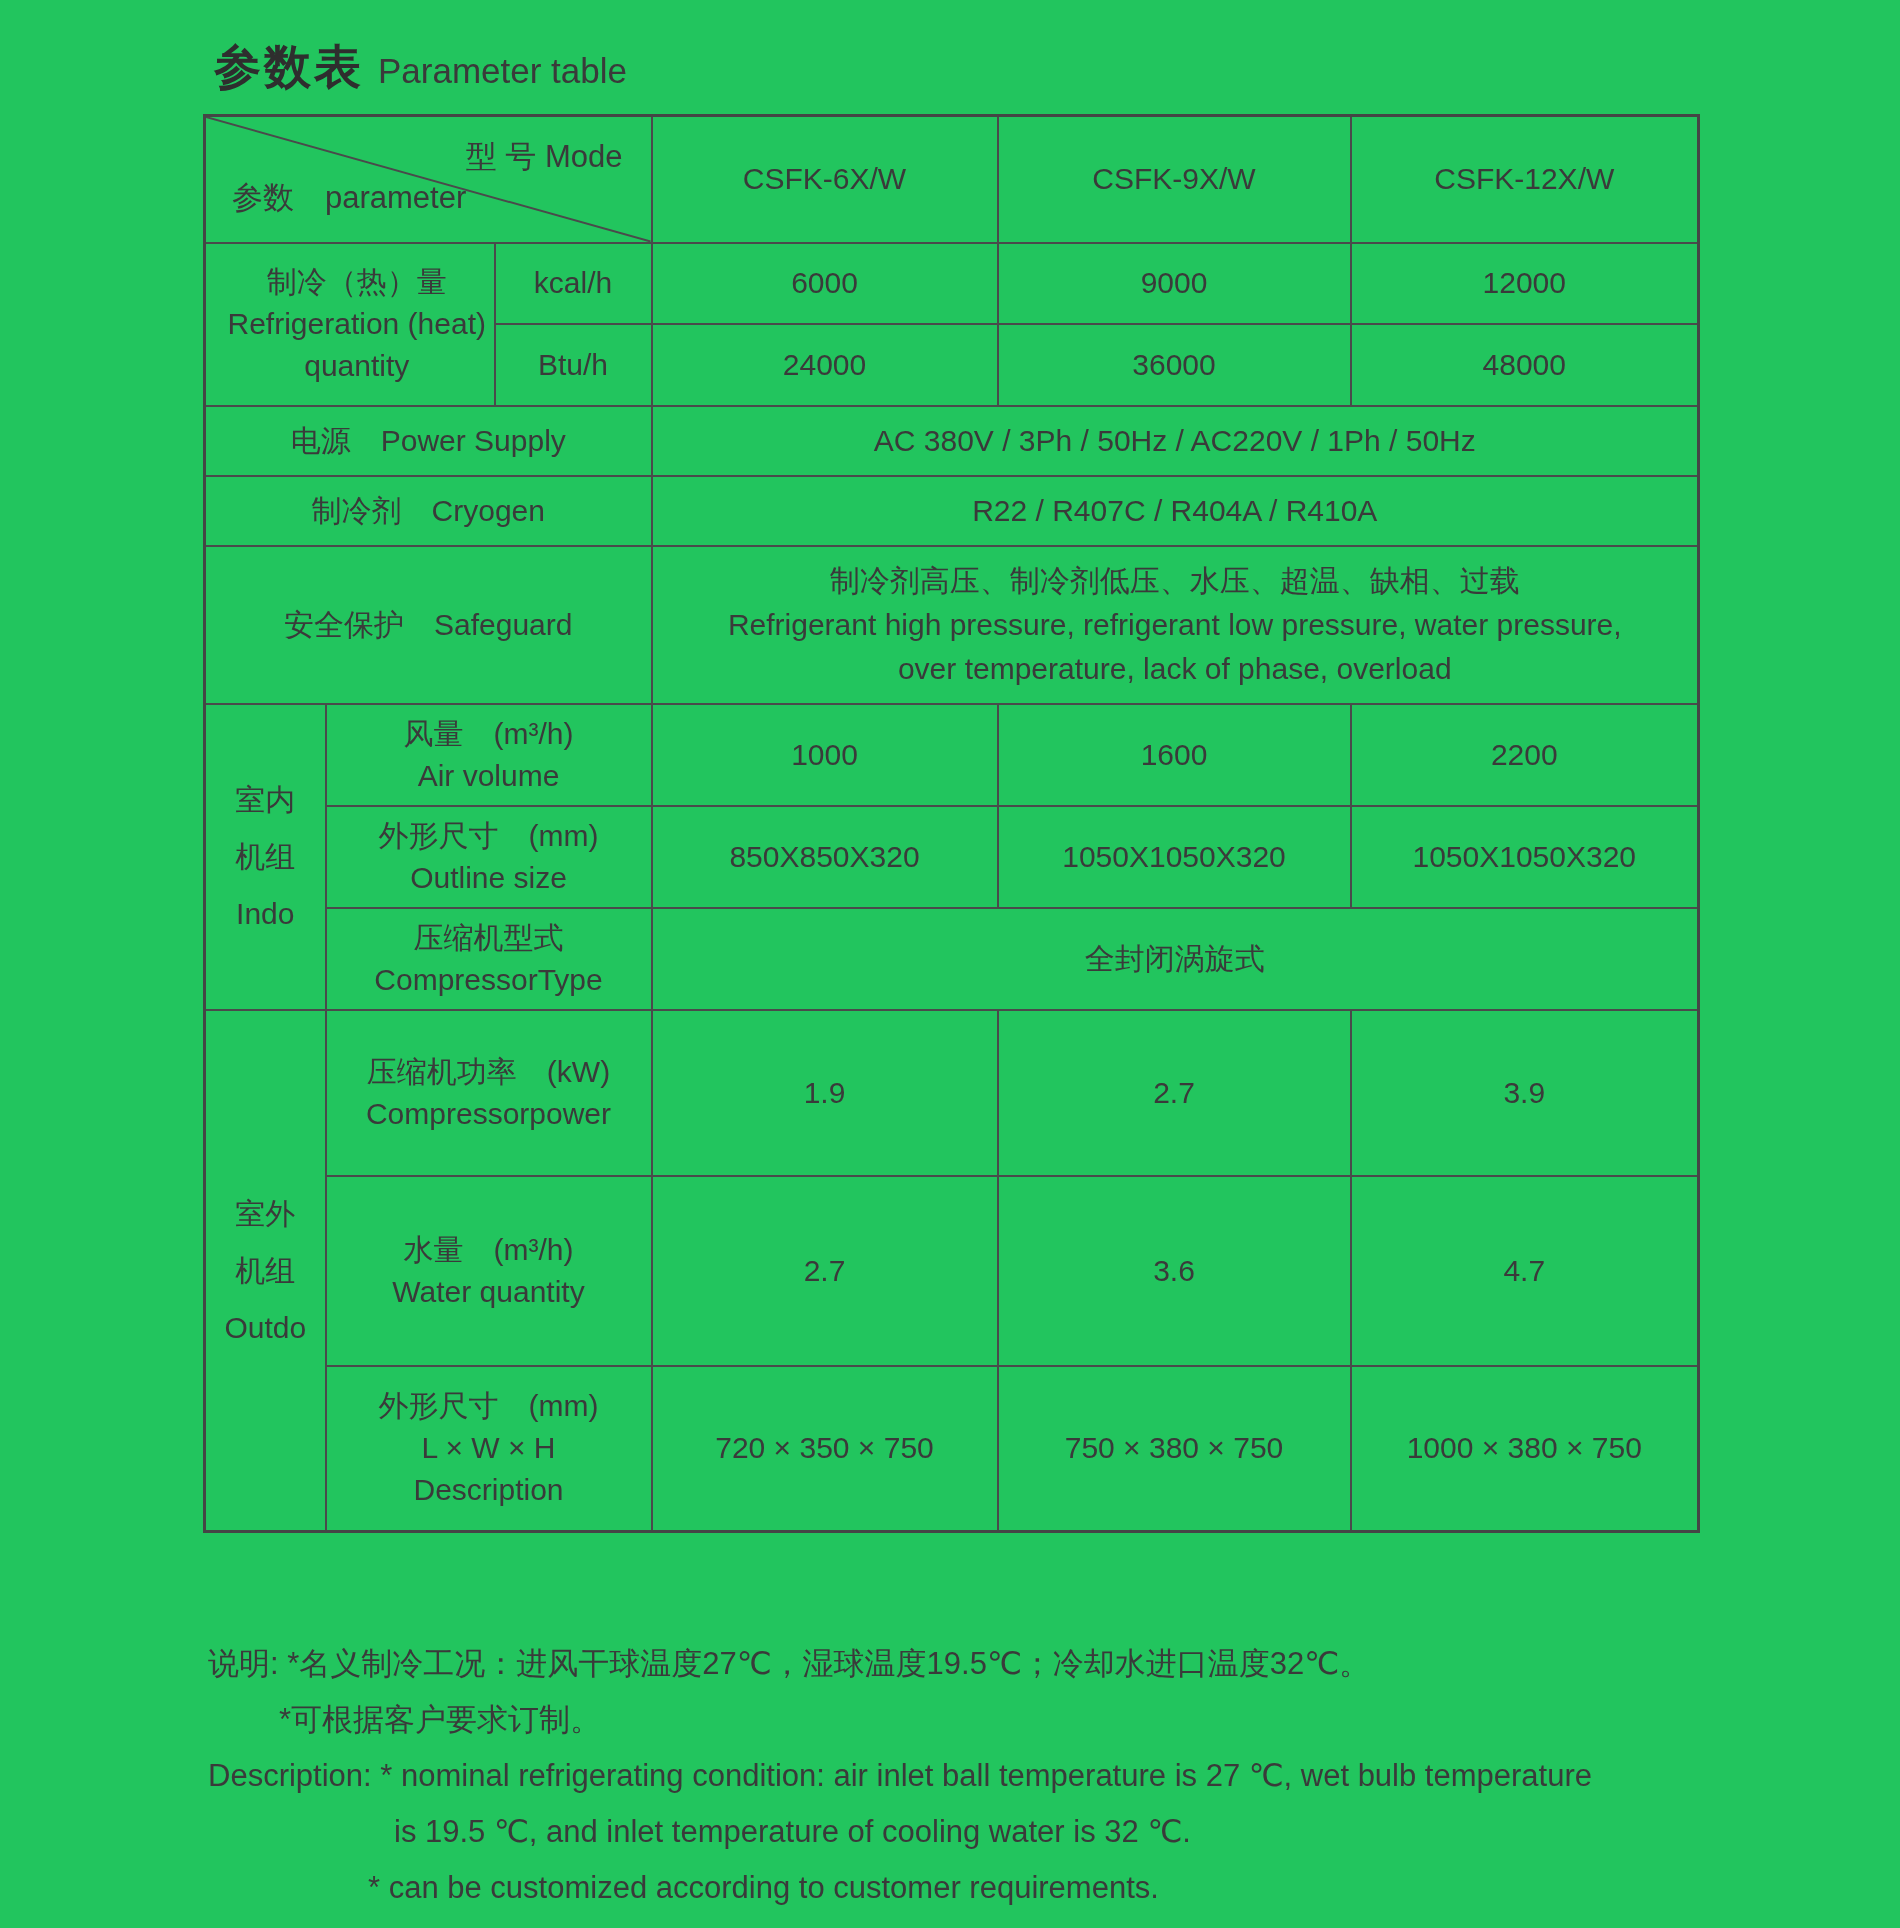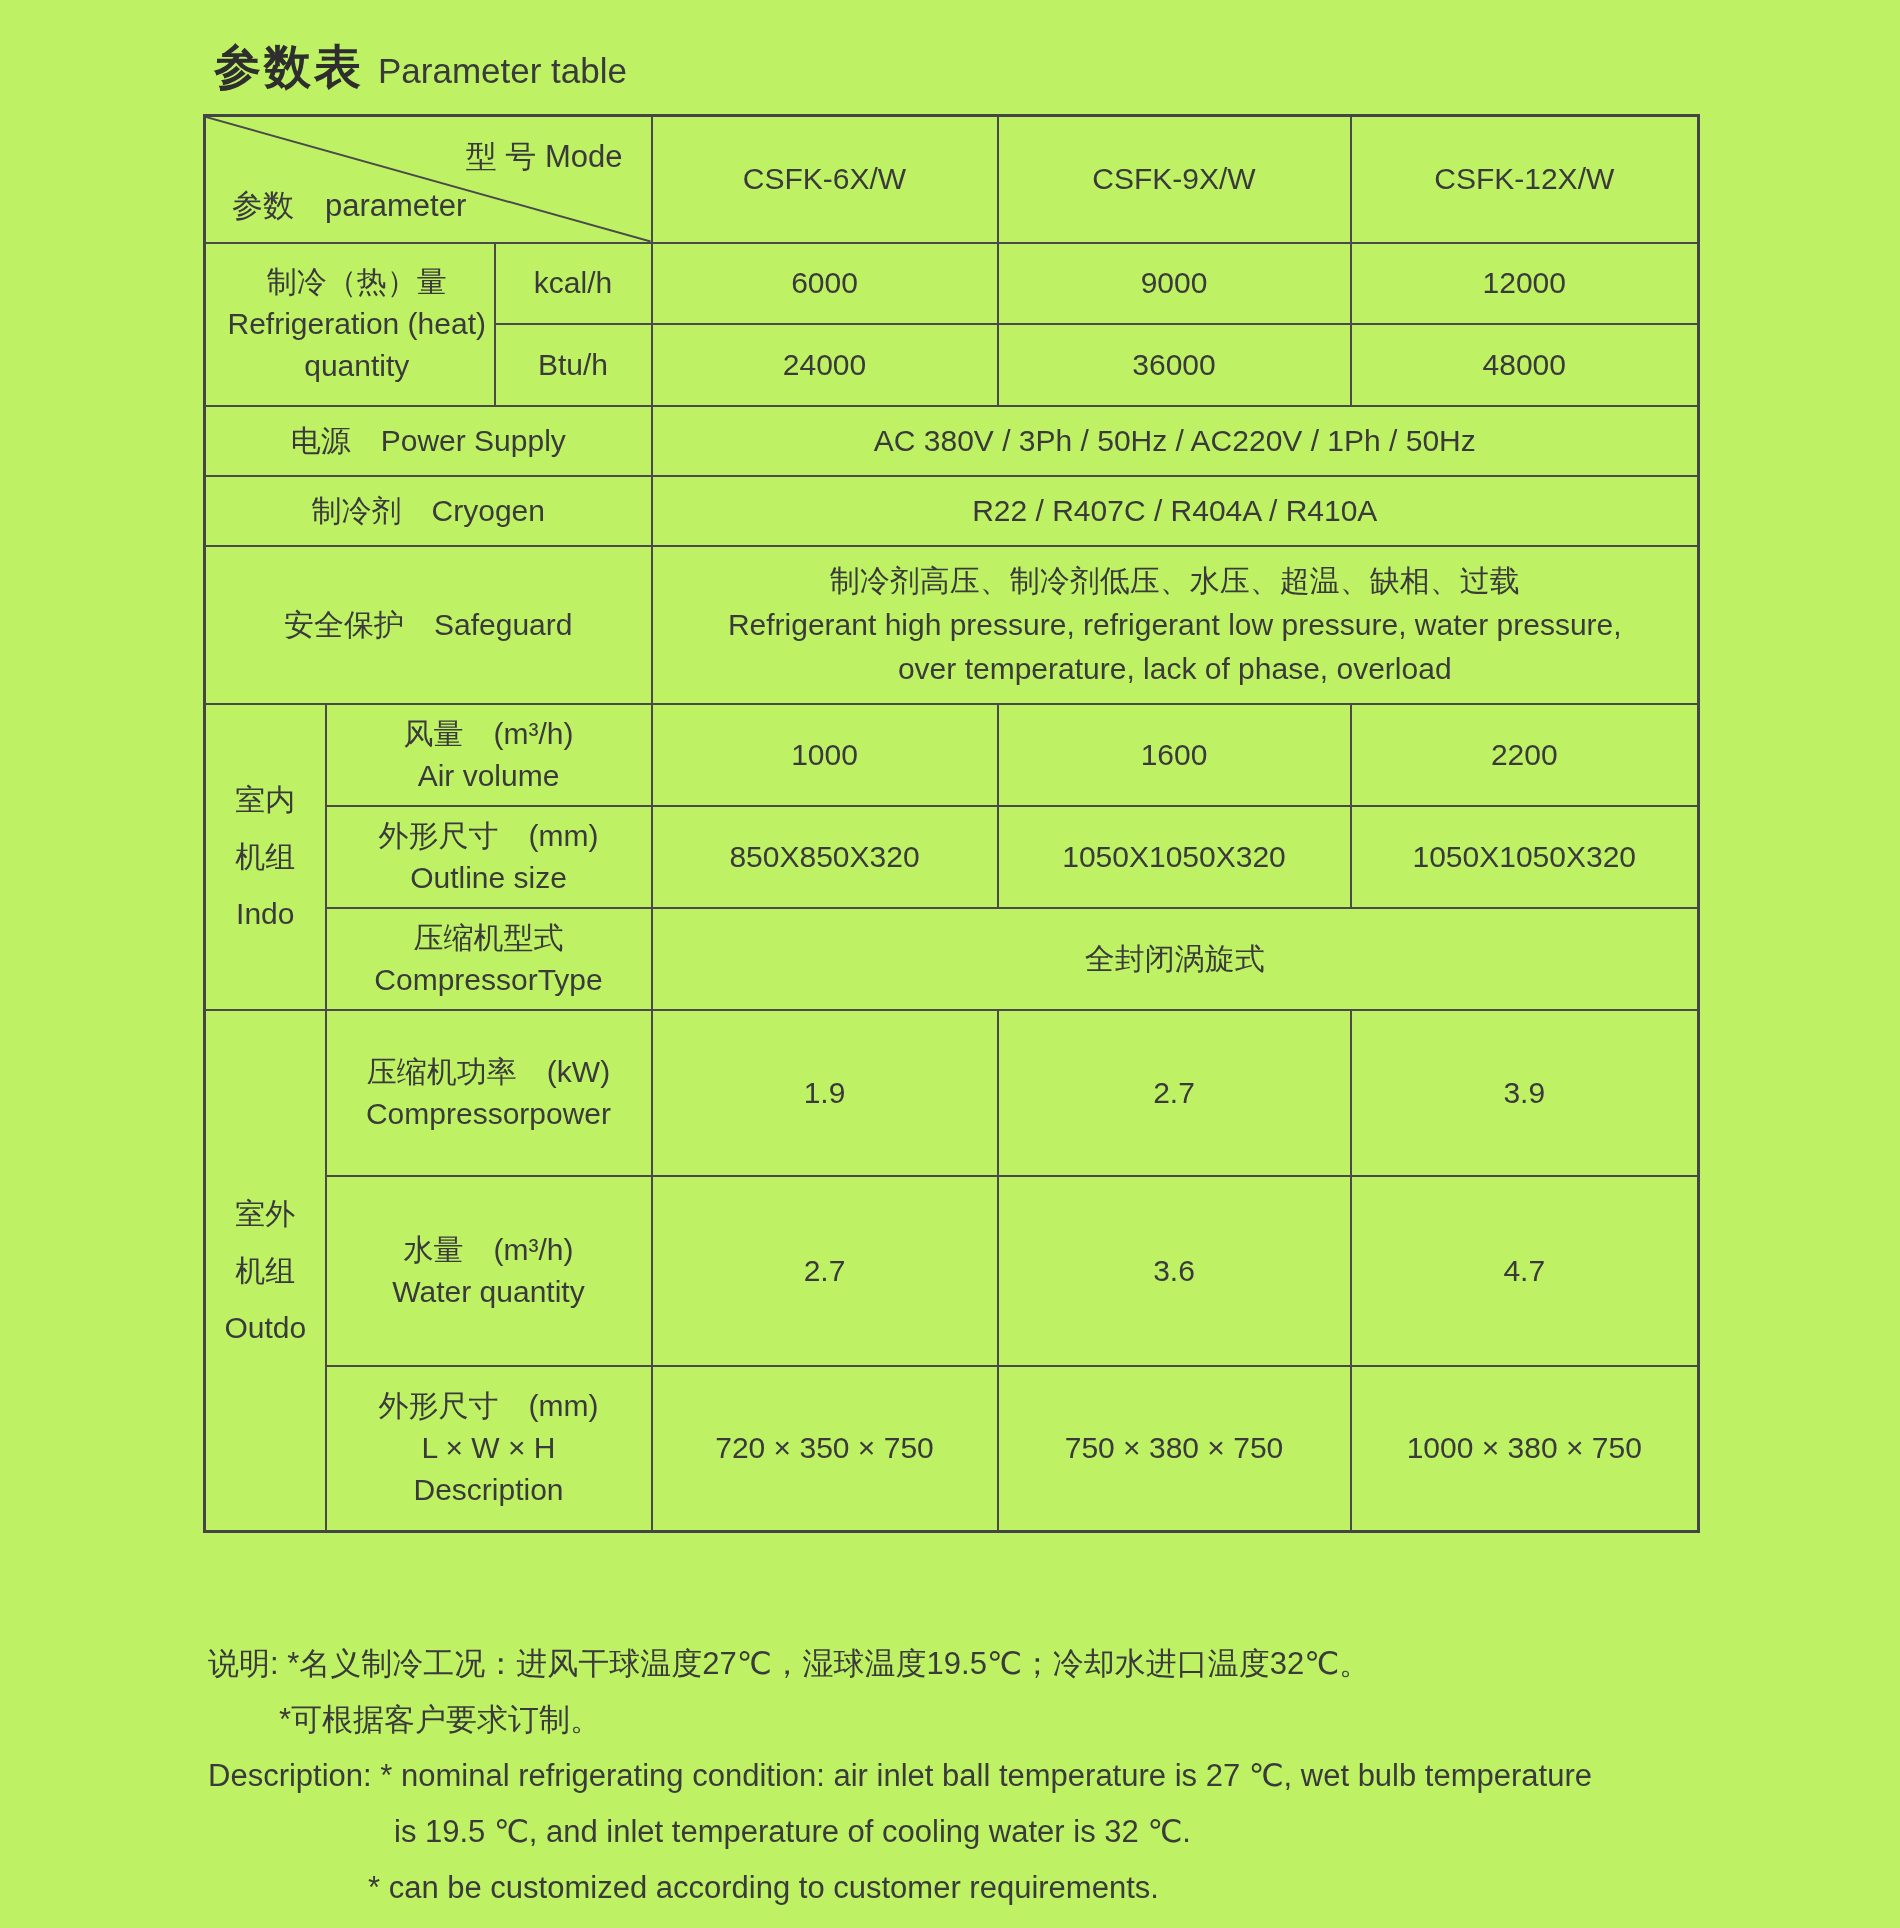--- a/index.html
+++ b/index.html
@@ -2,21 +2,21 @@
 <html><head>
 <meta charset="utf-8">
 <style>
   html,body{margin:0;padding:0;background:#ffffff;}
   body{
     width:1901px;height:1929px;position:relative;
     font-family:"Liberation Sans","DejaVu Sans",sans-serif;
     color:#3a3a3a;
     -webkit-font-smoothing:antialiased;
   }
-  .sheet{position:absolute;inset:0;background:#bef264;}
+  .sheet{position:absolute;inset:0;background:#22c55e;}
 
   
   .title{position:absolute;left:214px;top:36px;white-space:nowrap;}
   .title .zh{font-size:47px;font-weight:700;letter-spacing:3px;color:#2e2e2e;}
   .title .en{font-size:35px;font-weight:400;margin-left:14px;color:#3a3a3a;}
 
   
   table.params{
     position:absolute;left:203px;top:114px;
     width:1495px;border-collapse:collapse;table-layout:fixed;
@@ -33,21 +33,21 @@
 
   tr.r1{height:127px;padding-left:44px;} tr.r2{height:81px;margin-left:23px;} tr.r3{height:82px;margin-left:28px;}
   tr.r4{height:70px;}  tr.r5{height:70px;} tr.r6{height:158px;}
   tr.r7{height:102px;} tr.r8{height:102px;} tr.r9{height:102px;}
   tr.r10{height:166px;} tr.r11{height:190px;} tr.r12{height:166px;}
 
   
   td.corner{position:relative;}
   td.corner svg{position:absolute;left:0;top:0;width:100%;height:100%;display:block;}
   td.corner .mode{position:absolute;right:28px;top:18px;font-size:31px;}
-  td.corner .param{position:absolute;left:26px;bottom:14px;font-size:31px;}
+  td.corner .param{position:absolute;left:26px;bottom:22px;font-size:31px;}
 
   td.label-left{text-align:left;}
   td.label-left .inner{padding-left:14px;}
   .stack div{white-space:nowrap;}
   td.section .stack div{line-height:57px;}
   .safeguard-lines div{line-height:44px;}
 
   
   .notes{position:absolute;left:208px;top:1636px;font-size:31px;line-height:56px;color:#3a3a3a;white-space:nowrap;}
   .notes .ind1{padding-left:71px;}

